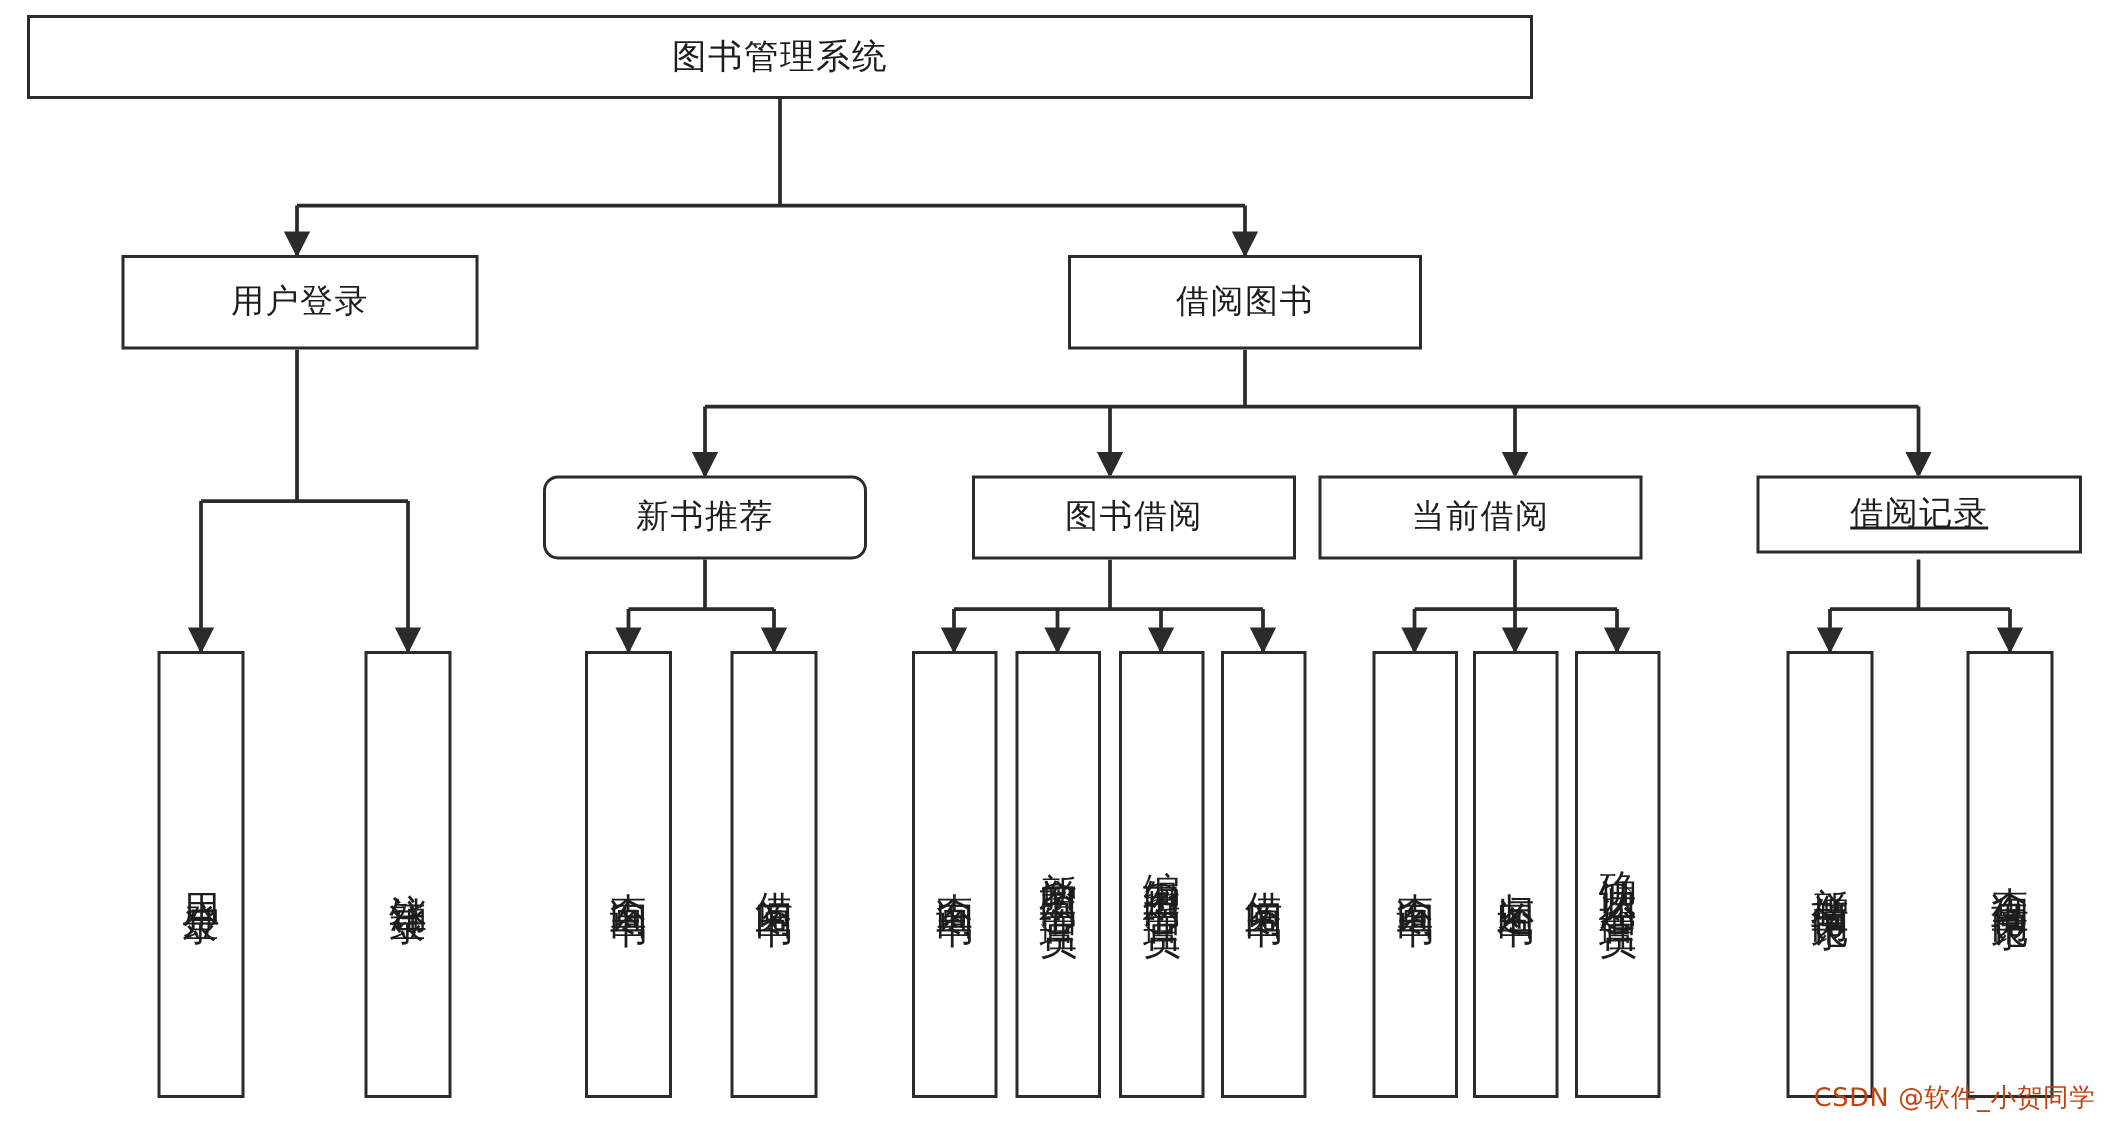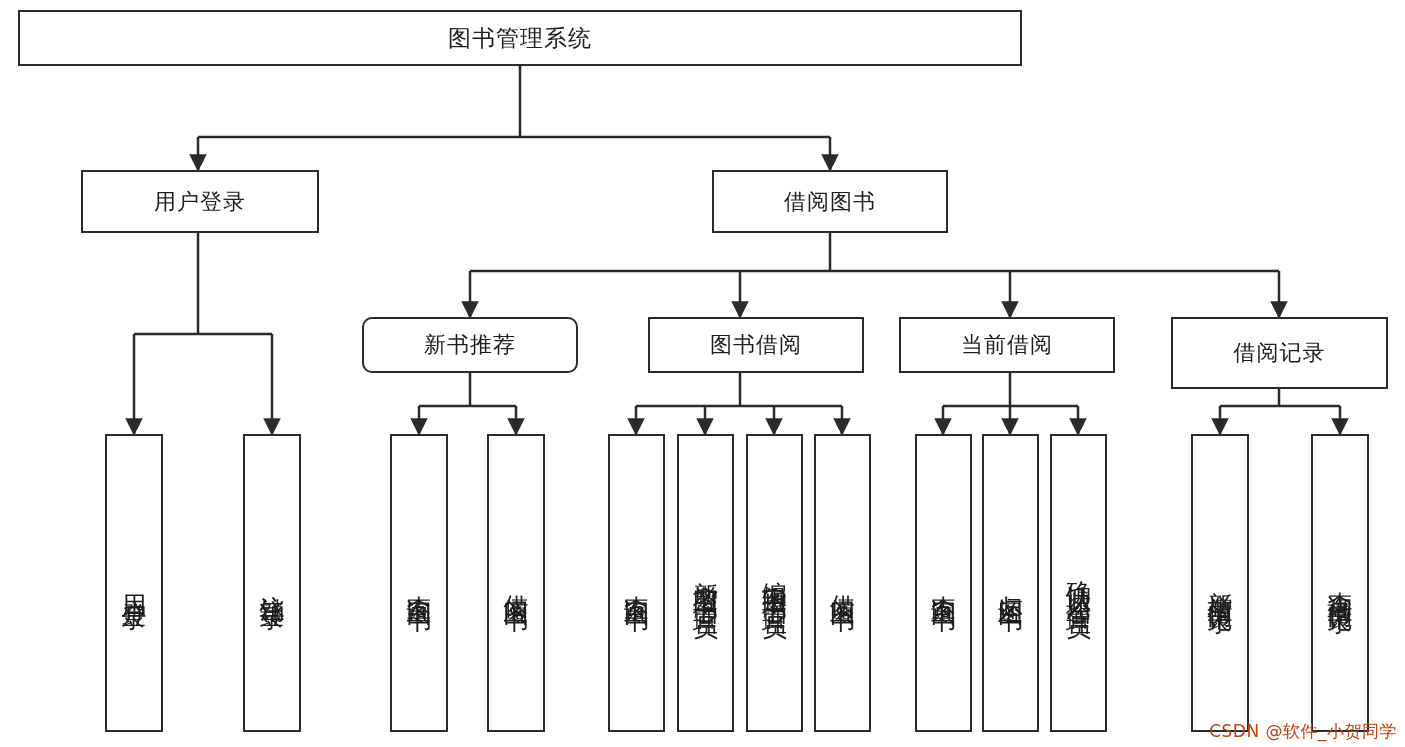--- a/index.html
+++ b/index.html
@@ -141,24 +141,24 @@
   <div class="node h-node" style="left:712px; top:170px; width:236px; height:63px;">
     <span class="lbl">借阅图书</span>
   </div>
 
   <div class="node h-node" style="left:362px; top:317px; width:216px; height:56px;border-radius:10px;">
     <span class="lbl">新书推荐</span>
   </div>
   <div class="node h-node" style="left:632px; top:317px; width:216px; height:56px;margin-left:16px;">
     <span class="lbl">图书借阅</span>
   </div>
-  <div class="node h-node" style="left:899px; top:317px; width:216px; height:56px;">
+  <div class="node h-node" style="left:879px; top:317px; width:216px; height:56px;">
     <span class="lbl">当前借阅</span>
   </div>
-  <div class="node h-node" style="left:1171px; top:317px; width:217px; height:72px;">
+  <div class="node h-node" style="left:1171px; top:317px; width:217px; height:52px;text-decoration:underline;">
     <span class="lbl">借阅记录</span>
   </div>
 
   <div class="node v-node" style="left:105px; top:434px; width:58px; height:298px;">
     <span class="lbl">用户登录</span>
   </div>
   <div class="node v-node" style="left:243px; top:434px; width:58px; height:298px;">
     <span class="lbl">注销登录</span>
   </div>
 

